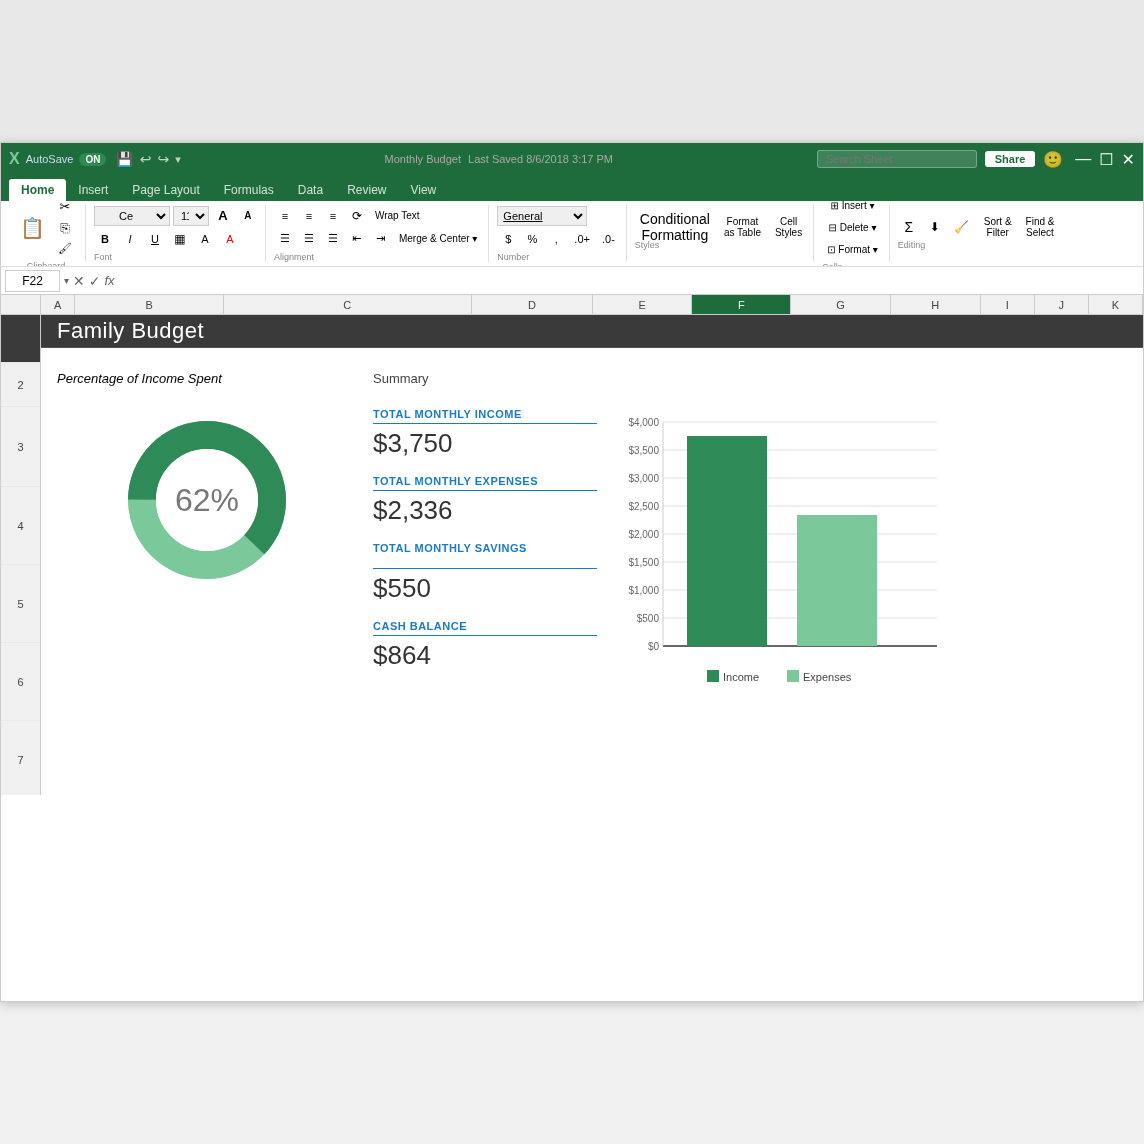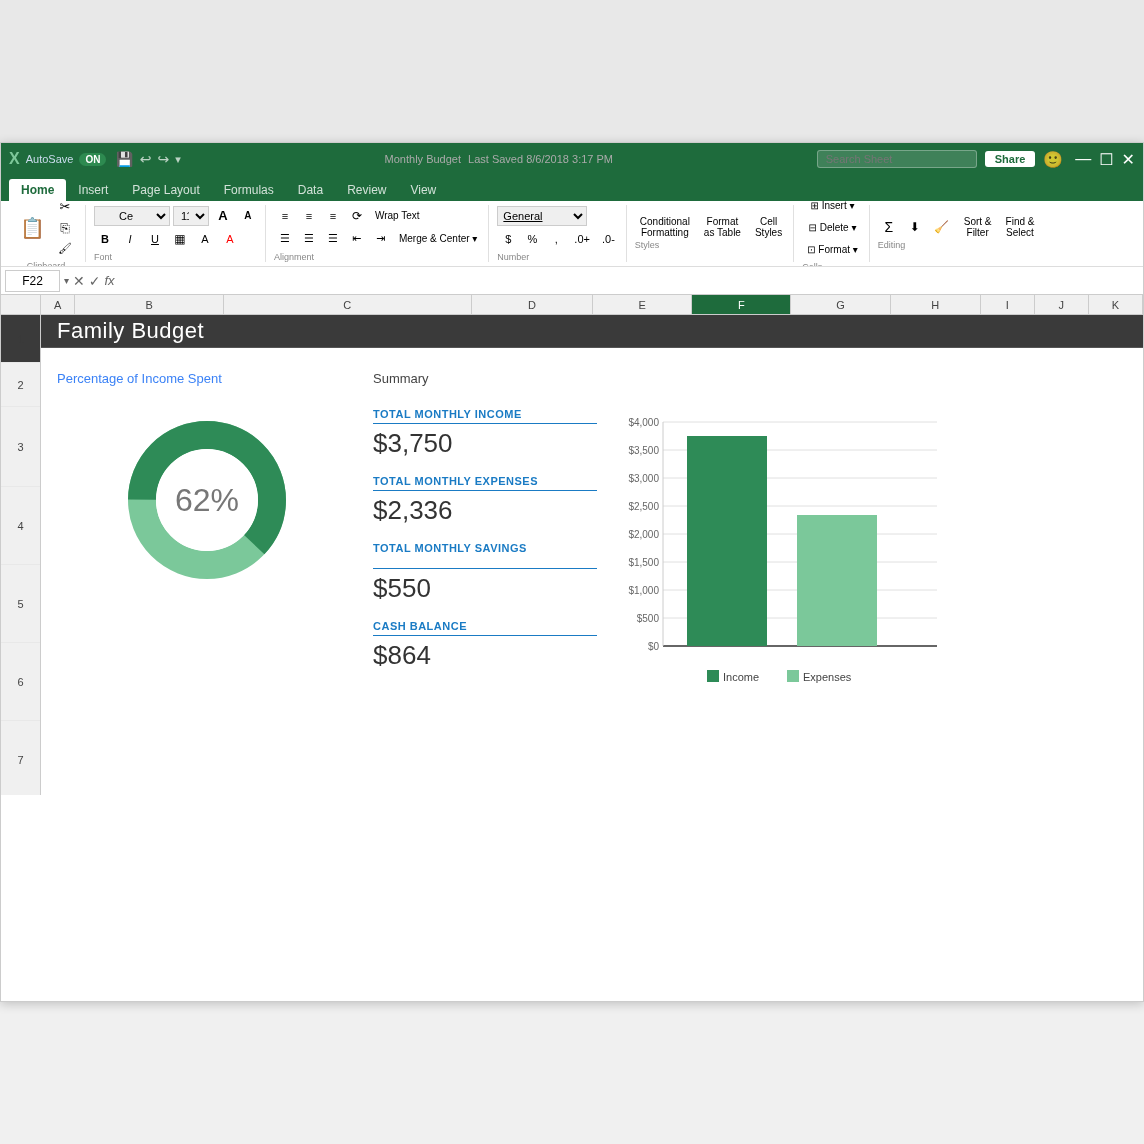--- a/index.html
+++ b/index.html
@@ -353,21 +353,21 @@
         <button class="rb-btn">%</button>
         <button class="rb-btn">,</button>
         <button class="rb-btn">.0+</button>
         <button class="rb-btn">.0-</button>
       </div>
       <span style="font-size:9px;color:#888;">Number</span>
     </div>
 
     <div style="display:flex;flex-direction:column;padding:0 6px;border-right:1px solid #e0e0e0;justify-content:center;gap:3px;">
       <div style="display:flex;gap:4px;align-items:center;">
-        <button class="rb-btn" style="font-size:10px;white-space:nowrap;">Conditional<br>Formatting</button>
+        <button class="rb-btn" style="font-size:14px;white-space:nowrap;">Conditional<br>Formatting</button>
         <button class="rb-btn" style="font-size:10px;white-space:nowrap;">Format<br>as Table</button>
         <button class="rb-btn" style="font-size:10px;white-space:nowrap;">Cell<br>Styles</button>
       </div>
       <span style="font-size:9px;color:#888;">Styles</span>
     </div>
 
     <div style="display:flex;flex-direction:column;padding:0 6px;border-right:1px solid #e0e0e0;justify-content:center;gap:3px;">
       <div style="display:flex;flex-direction:column;gap:2px;">
         <button class="rb-btn" style="font-size:10px;text-align:left;">⊞ Insert ▾</button>
         <button class="rb-btn" style="font-size:10px;text-align:left;">⊟ Delete ▾</button>
@@ -430,21 +430,21 @@
       <div class="sheet-content">
 
         <div class="title-row">
           <span class="title-text">Family Budget</span>
         </div>
 
         <div style="display:flex;padding:8px 16px;">
 
           <div style="width:300px;flex-shrink:0;">
             <div style="height:44px;display:flex;align-items:center;">
-              <span style="font-size:13px;color:#3b82f6;">Percentage of Income Spent</span>
+              <span style="font-size:13px;color:#000000;font-style:italic;">Percentage of Income Spent</span>
             </div>
 
             <div style="display:flex;justify-content:center;margin-top:10px;">
               <div style="position:relative;width:180px;height:180px;">
                 <svg width="180" height="180" viewBox="0 0 180 180">
 
                   <circle cx="90" cy="90" r="65" fill="none" stroke="#7bc89a" stroke-width="28"></circle>
 
                   <circle cx="90" cy="90" r="65" fill="none" stroke="#2e8b57" stroke-width="28" stroke-dasharray="253.2 155.2" stroke-dashoffset="102.1" transform="rotate(-90 90 90)"></circle>
 

